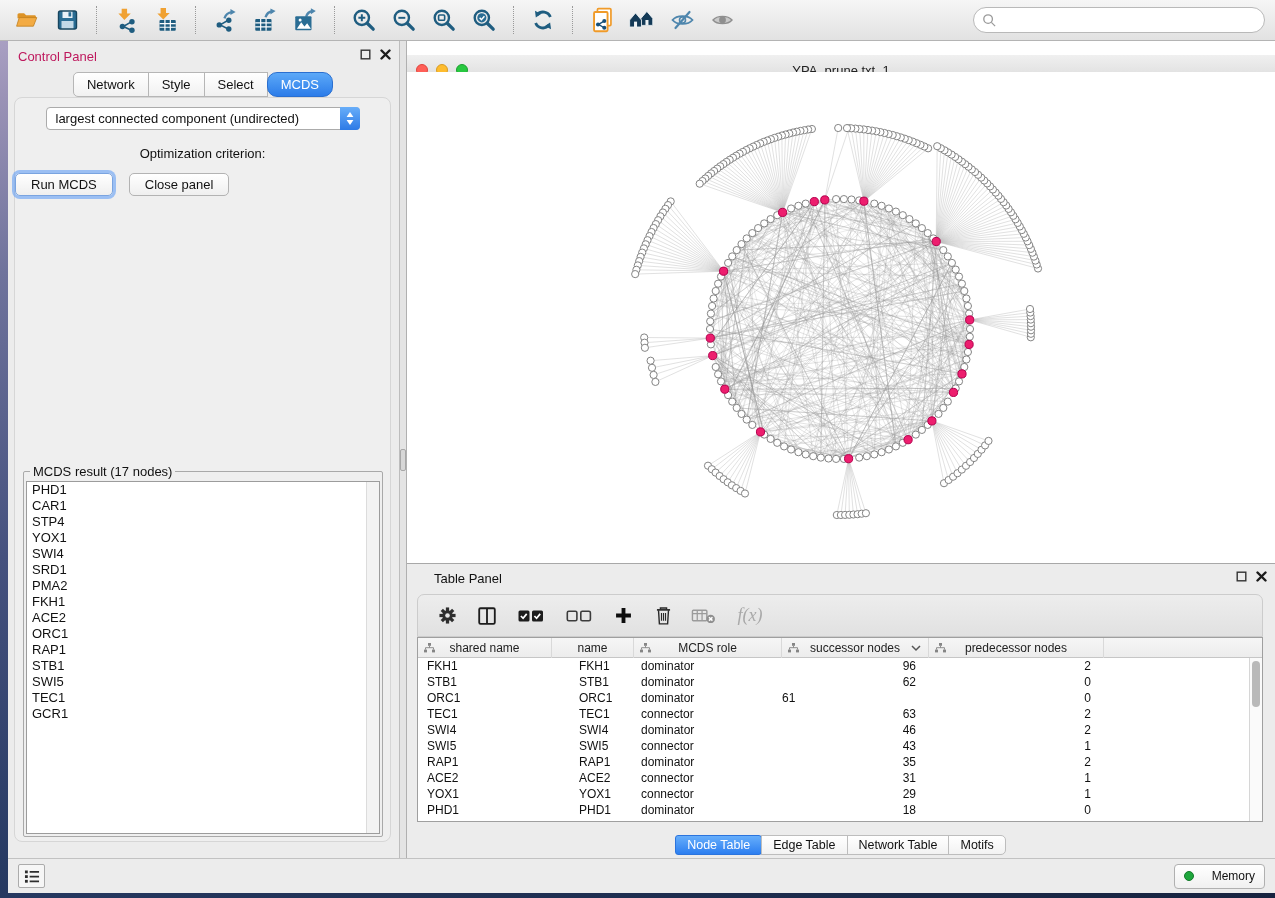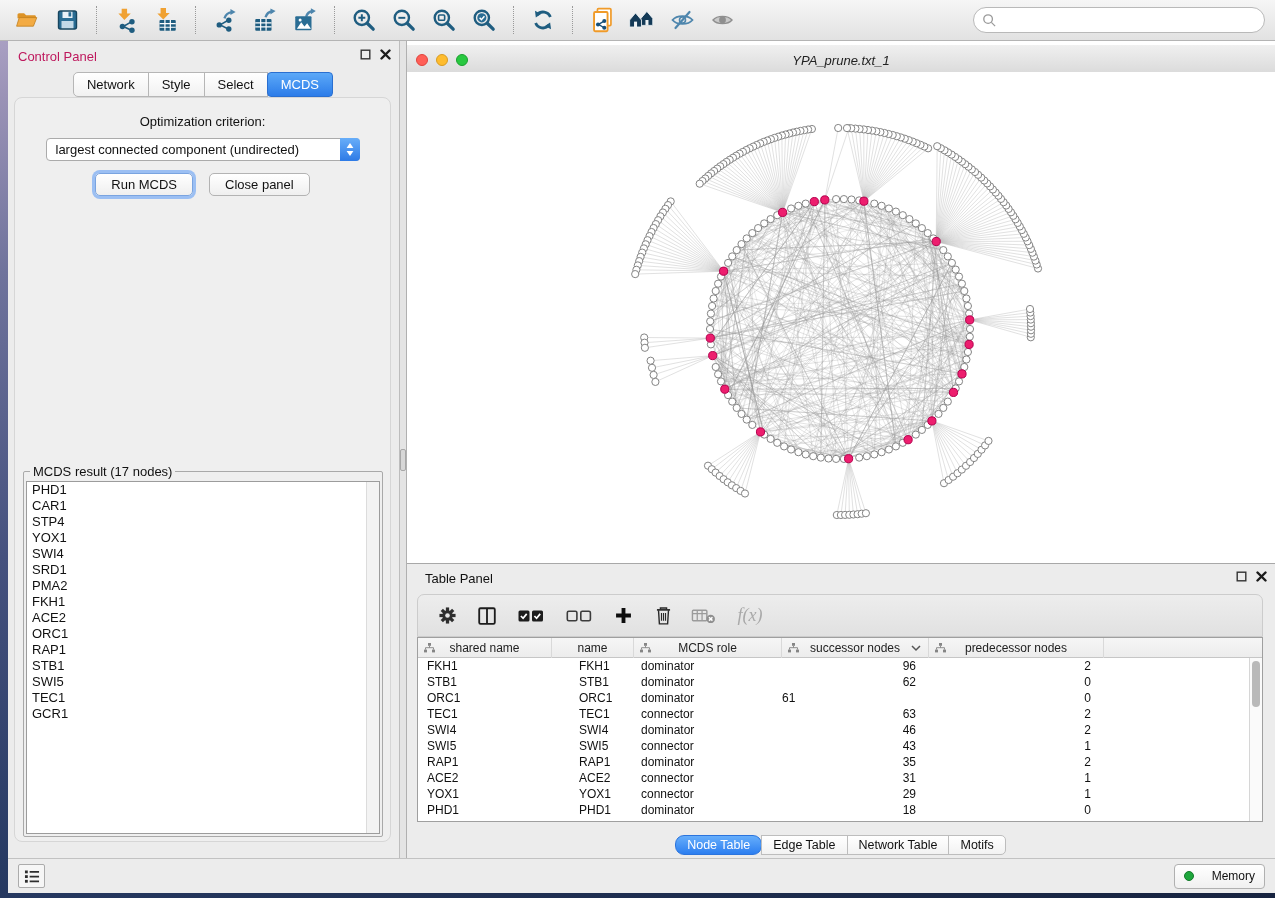--- a/index.html
+++ b/index.html
@@ -35,37 +35,37 @@
   #cp-title { position:absolute; left:10px; top:8px; font-size:13px; color:#be185d; }
   .win-icons { position:absolute; right:8px; top:8px; display:flex; gap:9px; align-items:center; }
   .cp-tabs { position:absolute; top:31px; left:0; right:0; display:flex; justify-content:center; }
   .cp-tab {
     background:linear-gradient(#ffffff,#f1f1f1); border:1px solid #b6b6b6; margin-left:-1px;
     font-size:13px; padding:4px 13px; color:#111;
   }
   .cp-tab:first-child { border-radius:5px 0 0 5px; }
   .cp-tab:last-child  { border-radius:0 5px 5px 0; }
   .cp-tab.active {
-    background:linear-gradient(#5ca9f8,#2c7ce9); color:#fff; border-color:#2a6fd0; border-radius:4px;
+    background:linear-gradient(#5ca9f8,#2c7ce9); color:#fff; border-color:#2a6fd0; border-radius:10px;
   }
   #cp-body {
     position:absolute; top:56px; left:6px; right:8px; bottom:16px;
     background:#efefef; border:1px solid #d6d6d6; border-radius:8px;
   }
   #opt-label { margin-top:16px; text-align:center; font-size:13px; }
   #criterion-select {
     margin:9px auto 0; width:314px; height:23px; background:#fff; border:1px solid #ababab;
     border-radius:4px; position:relative; display:flex; align-items:center;
   }
   #criterion-select .sel-text { font-size:13px; padding-left:9px; }
   #criterion-select .sel-cap {
     position:absolute; right:-1px; top:-1px; width:20px; height:23px; border-radius:0 4px 4px 0;
     background:linear-gradient(#68aef9,#2d7ae6); display:flex; flex-direction:column; align-items:center; justify-content:center; gap:1px;
   }
-  .cp-buttons { margin-top:12px; display:flex; justify-content:center; gap:16px; }
+  .cp-buttons { margin-top:12px; display:flex; gap:16px; }
   .mac-btn {
     font-family:"Liberation Sans",sans-serif; font-size:13px; padding:3px 15px; border-radius:5px;
     border:1px solid #b3b3b3; background:linear-gradient(#ffffff,#efefef); color:#111;
   }
   .mac-btn.focused { box-shadow:0 0 0 3px rgba(98,158,245,.6); border-color:#7aa4e0; }
   #mcds-fieldset {
     position:absolute; left:8px; right:7px; top:366px; bottom:4px;
     border:1px solid #a9a9a9; border-radius:2px; padding:2px;
   }
   #mcds-fieldset legend { font-size:13px; padding:0 3px; margin-left:4px; }
@@ -74,33 +74,33 @@
     border:1px solid #9c9c9c; overflow:hidden;
   }
   #mcds-scroll { position:absolute; top:0; right:0; bottom:0; width:13px; background:#f3f3f3; border-left:1px solid #dcdcdc; }
   .mcds-item { font-size:13px; line-height:16px; padding-left:5px; }
   
   #v-split { position:absolute; left:400px; top:41px; width:7px; height:817px; background:#e4e4e4; border-right:1px solid #b0b0b0; }
   #v-split .grip { position:absolute; left:0px; top:408px; width:6px; height:22px; background:#d7d7d7; border:1px solid #a7a7a7; border-radius:2px; }
   
   #network-window { position:absolute; left:407px; top:41px; width:868px; height:522px; background:#fff; }
   #net-titlebar {
-    position:absolute; top:4px; left:0; right:0; height:31px;
+    position:absolute; top:14px; left:0; right:0; height:31px;
     background:linear-gradient(#f0f0f0,#d9d9d9); border-bottom:1px solid #bcbcbc;
-    display:flex; align-items:center; padding-left:9px;font-style:italic;
+    display:flex; align-items:center; padding-left:9px;
   }
   .traffic { width:12px; height:12px; border-radius:50%; margin-right:8px; }
   #net-title { position:absolute; left:0; right:0; text-align:center; font-size:13px; color:#222; }
   #net-canvas { position:absolute; top:31px; left:0; right:0; bottom:0; background:#fff; }
   
   #table-panel {
     position:absolute; left:407px; top:563px; width:868px; height:295px;
     background:#ececec; border-top:1px solid #a8a8a8;
   }
-  #tp-title { position:absolute; left:18px; top:7px; font-size:13px; }
+  #tp-title { position:absolute; left:27px; top:7px; font-size:13px; }
   #tp-toolbar {
     position:absolute; left:10px; top:30px; width:846px; height:43px;
     background:linear-gradient(#ededed,#e1e1e1); border:1px solid #cccccc; border-radius:7px 7px 0 0;
     display:flex; align-items:center; padding-left:16px; gap:14px;
   }
   .tp-icon { width:26px; height:26px; display:flex; align-items:center; justify-content:center; }
   #fx-label { font-family:"Liberation Serif",serif; font-style:italic; font-size:18px; color:#a9a9a9; }
   #tp-table {
     position:absolute; left:10px; top:73px; width:846px; height:185px;
     background:#fff; border:1px solid #9f9f9f; overflow:hidden;
@@ -113,21 +113,21 @@
   .td { font-size:12px; line-height:16px; white-space:nowrap; overflow:hidden; }
   #tp-scroll { position:absolute; right:0; top:20px; bottom:0; width:13px; background:#fafafa; border-left:1px solid #d6d6d6; }
   #tp-thumb { position:absolute; left:2px; top:3px; width:8px; height:46px; background:#b9b9b9; border-radius:4px; }
   .tp-tabs { position:absolute; bottom:3px; left:0; right:0; display:flex; justify-content:center; }
   .tp-tab {
     font-size:12.5px; padding:2px 11px; background:linear-gradient(#ffffff,#f2f2f2);
     border:1px solid #bdbdbd; margin-left:-1px; color:#111;
   }
   .tp-tab:first-child { border-radius:5px 0 0 5px; }
   .tp-tab:last-child { border-radius:0 5px 5px 0; }
-  .tp-tab.active { background:linear-gradient(#66aefb,#2c7ef0); color:#fff; border-color:#2b74dd; border-radius:9px;text-align:right; }
+  .tp-tab.active { background:linear-gradient(#66aefb,#2c7ef0); color:#fff; border-color:#2b74dd; border-radius:3px;text-align:right; }
   
   #status-bar {
     position:absolute; left:8px; top:858px; width:1267px; height:35px;
     background:#ececec; border-top:1px solid #c2c2c2; display:flex; align-items:center; padding:0 10px;
   }
   #task-btn { width:27px; height:24px; background:#f6f6f6; border:1px solid #ababab; border-radius:2px; display:flex; align-items:center; justify-content:center; }
   #memory-btn {
     margin-left:auto; height:25px; background:linear-gradient(#ffffff,#f0f0f0); border:1px solid #b0b0b0; border-radius:4px;
     display:flex; align-items:center; gap:18px; padding:0 9px; font-size:12px;
   }
@@ -301,32 +301,32 @@
       </svg>
     </span>
   </div>
   <div class="cp-tabs" id="cp-tabs">
       <div class="cp-tab">Network</div>
       <div class="cp-tab">Style</div>
       <div class="cp-tab">Select</div>
       <div class="cp-tab active">MCDS</div>
     </div>
   <div id="cp-body">
-    <div id="opt-label">Optimization criterion:</div>
     <div id="criterion-select">
       <span class="sel-text">largest connected component (undirected)</span>
       <span class="sel-cap">
         <svg width="8" height="6" viewBox="0 0 8 6">
             <path d="M4 0 7.4 5H.6z" fill="#fff"></path>
           </svg>
         <svg width="8" height="6" viewBox="0 0 8 6">
             <path d="M4 6 .6 1h6.8z" fill="#fff"></path>
           </svg>
       </span>
     </div>
+    <div id="opt-label">Optimization criterion:</div>
     <div class="cp-buttons">
       <button class="mac-btn focused">Run MCDS</button>
       <button class="mac-btn">Close panel</button>
     </div>
     <fieldset id="mcds-fieldset">
       <legend>MCDS result (17 nodes)</legend>
       <div id="mcds-list">
         <div id="mcds-items">
             <div class="mcds-item">PHD1</div>
             <div class="mcds-item">CAR1</div>

